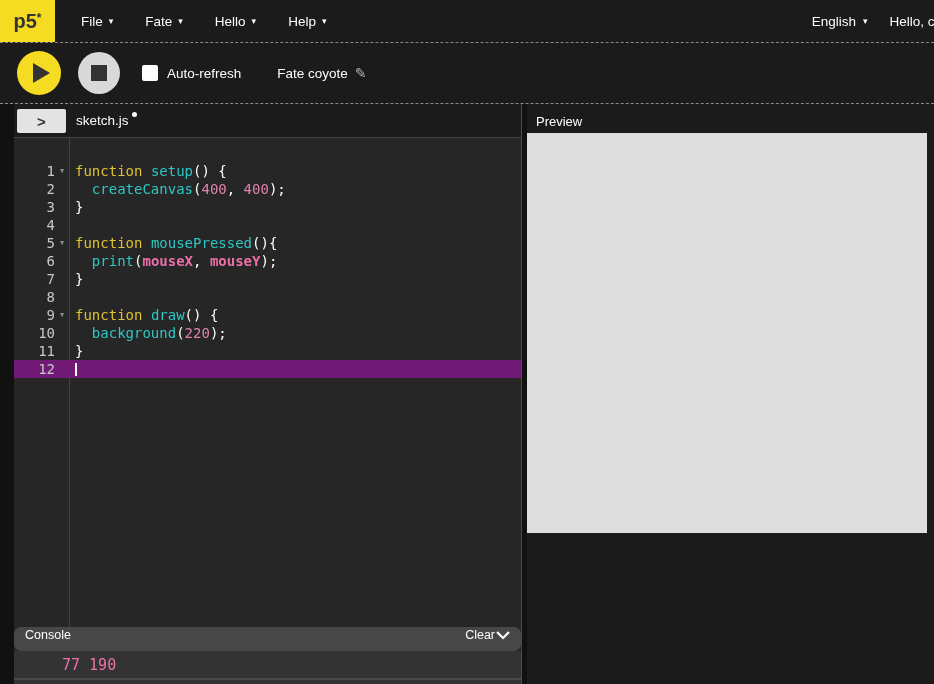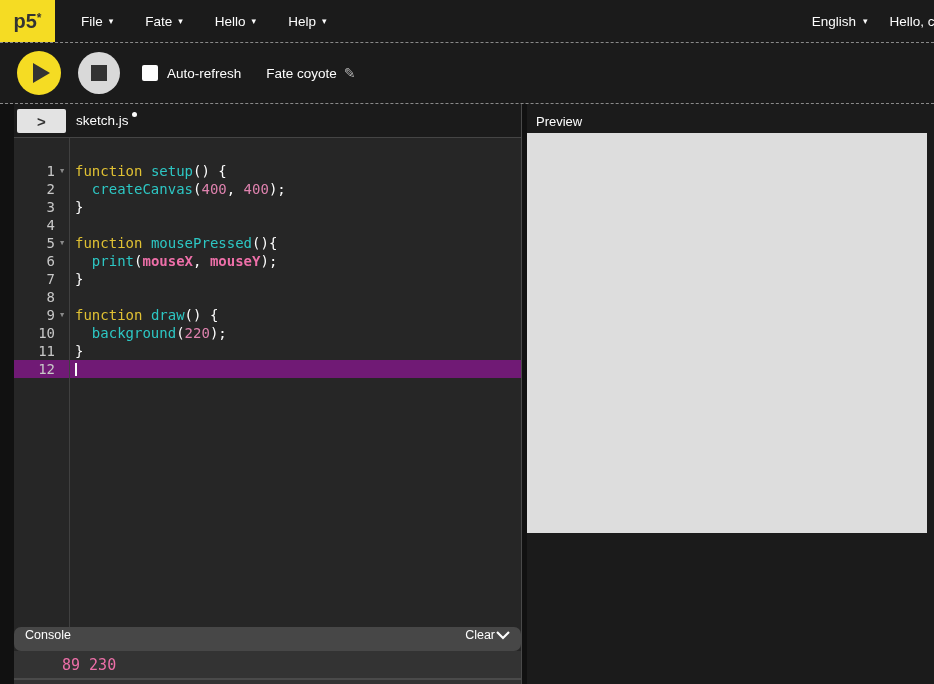--- a/index.html
+++ b/index.html
@@ -38,21 +38,21 @@
   .btn-round { border-radius:50%; display:flex; align-items:center; justify-content:center; cursor:pointer; flex:none; }
   .play-btn { width:44px; height:44px; background:var(--brand-yellow,#f5dc23); margin-left:17px; }
   .play-tri { width:0; height:0; border-left:17px solid #333; border-top:10px solid transparent; border-bottom:10px solid transparent; margin-left:5px; }
   .stop-btn { width:42px; height:42px; background:#d9d9d9; margin-left:17px; }
   .stop-sq { width:16px; height:16px; background:#333; }
   .checkbox {
     width:16px; height:16px; background:#fdfdfd; border-radius:2px;
     margin-left:22px; cursor:pointer; flex:none;
   }
   .autorefresh-label { font-size:13.5px; margin-left:9px; }
-  .sketch-name { font-size:13.5px; margin-left:25px; }
+  .sketch-name { font-size:13.5px; margin-left:36px; }
   .pencil-icon { font-size:14px; color:#b5b5b5; margin-left:7px; cursor:pointer; }
 
   
   .main { position:absolute; left:0; top:104px; width:934px; height:580px; }
 
   .editor-panel {
     position:absolute; left:14px; top:0; width:508px; height:580px;
     background:#262626; border-right:1px solid #4a4a4a;
     display:flex; flex-direction:column;
   }
@@ -266,21 +266,21 @@
         <div class="console-header">
           <span class="console-title">Console</span>
           <div class="console-actions">
             <button class="clear-btn">Clear</button>
             <svg width="16" height="14" viewBox="0 0 16 14">
               <polyline points="2,4 8,10 14,4" fill="none" stroke="#fdfdfd" stroke-width="2.2"></polyline>
             </svg>
           </div>
         </div>
         <div class="console-body">
-          <div class="console-row">89 230</div>
+          <div class="console-row">77 190</div>
         </div>
       </div>
     </div>
 
     <div class="preview-panel">
       <div class="preview-title">Preview</div>
       <div class="preview-canvas"></div>
     </div>
 
   </div>

